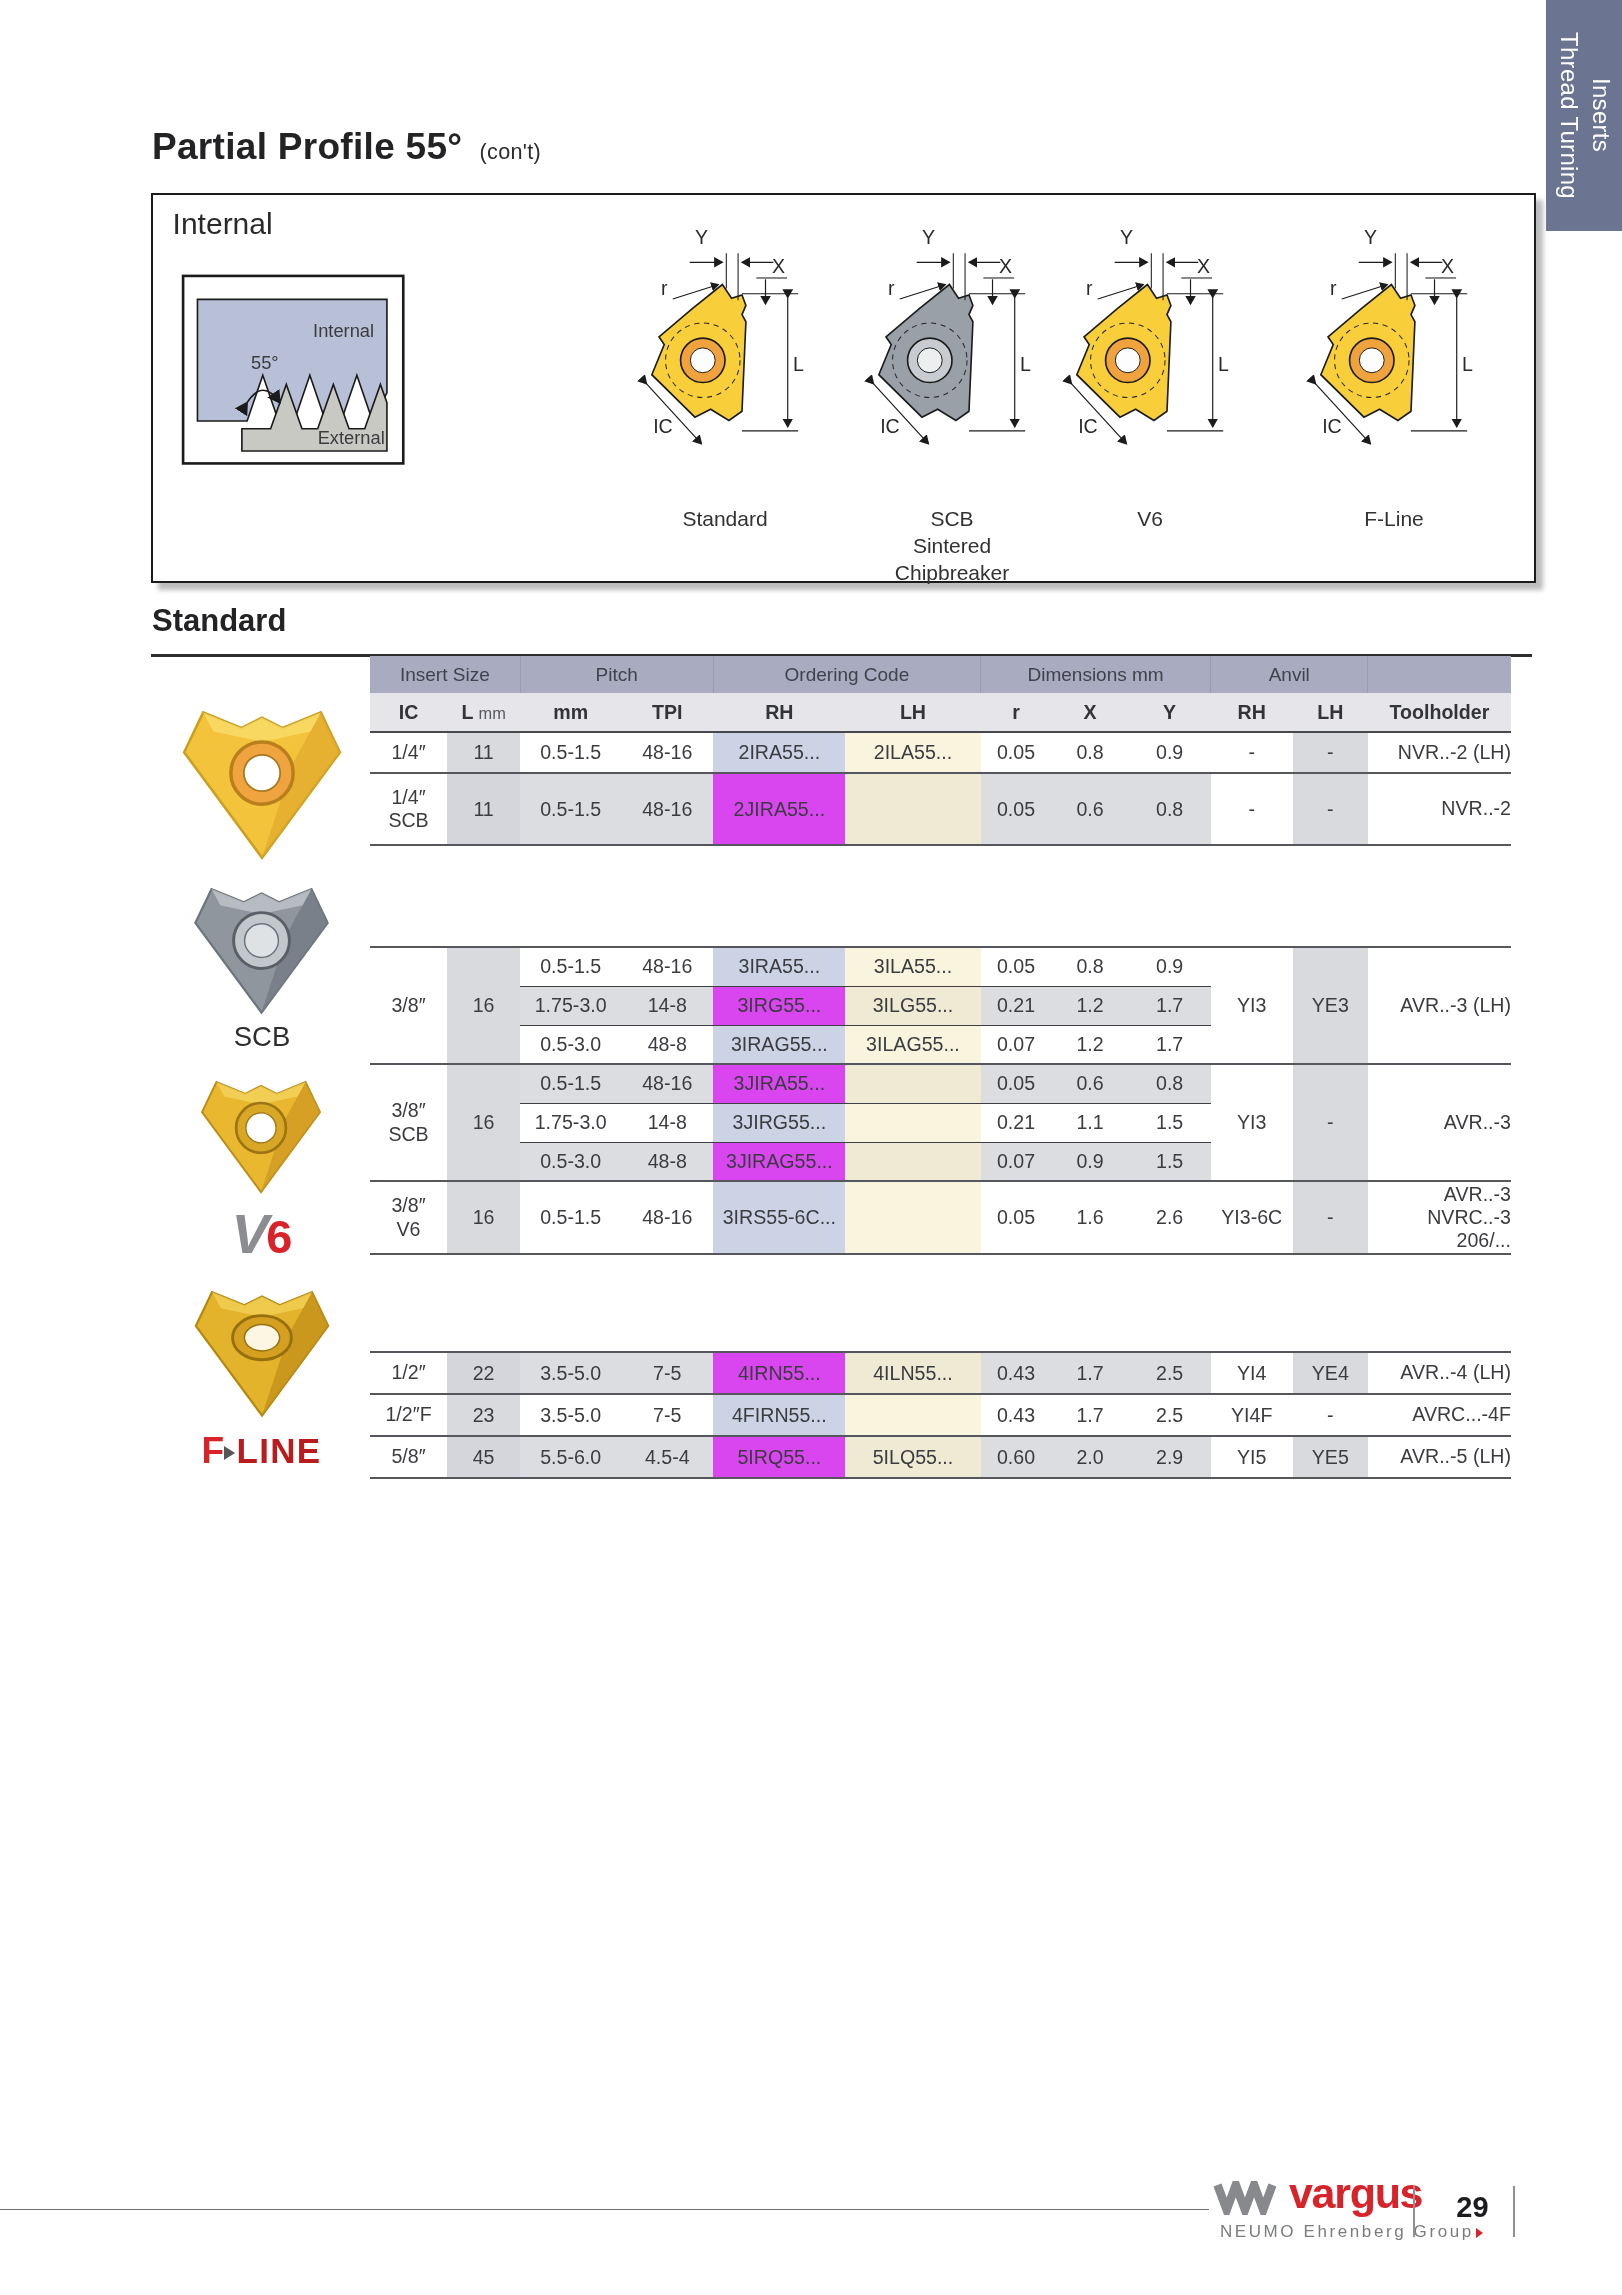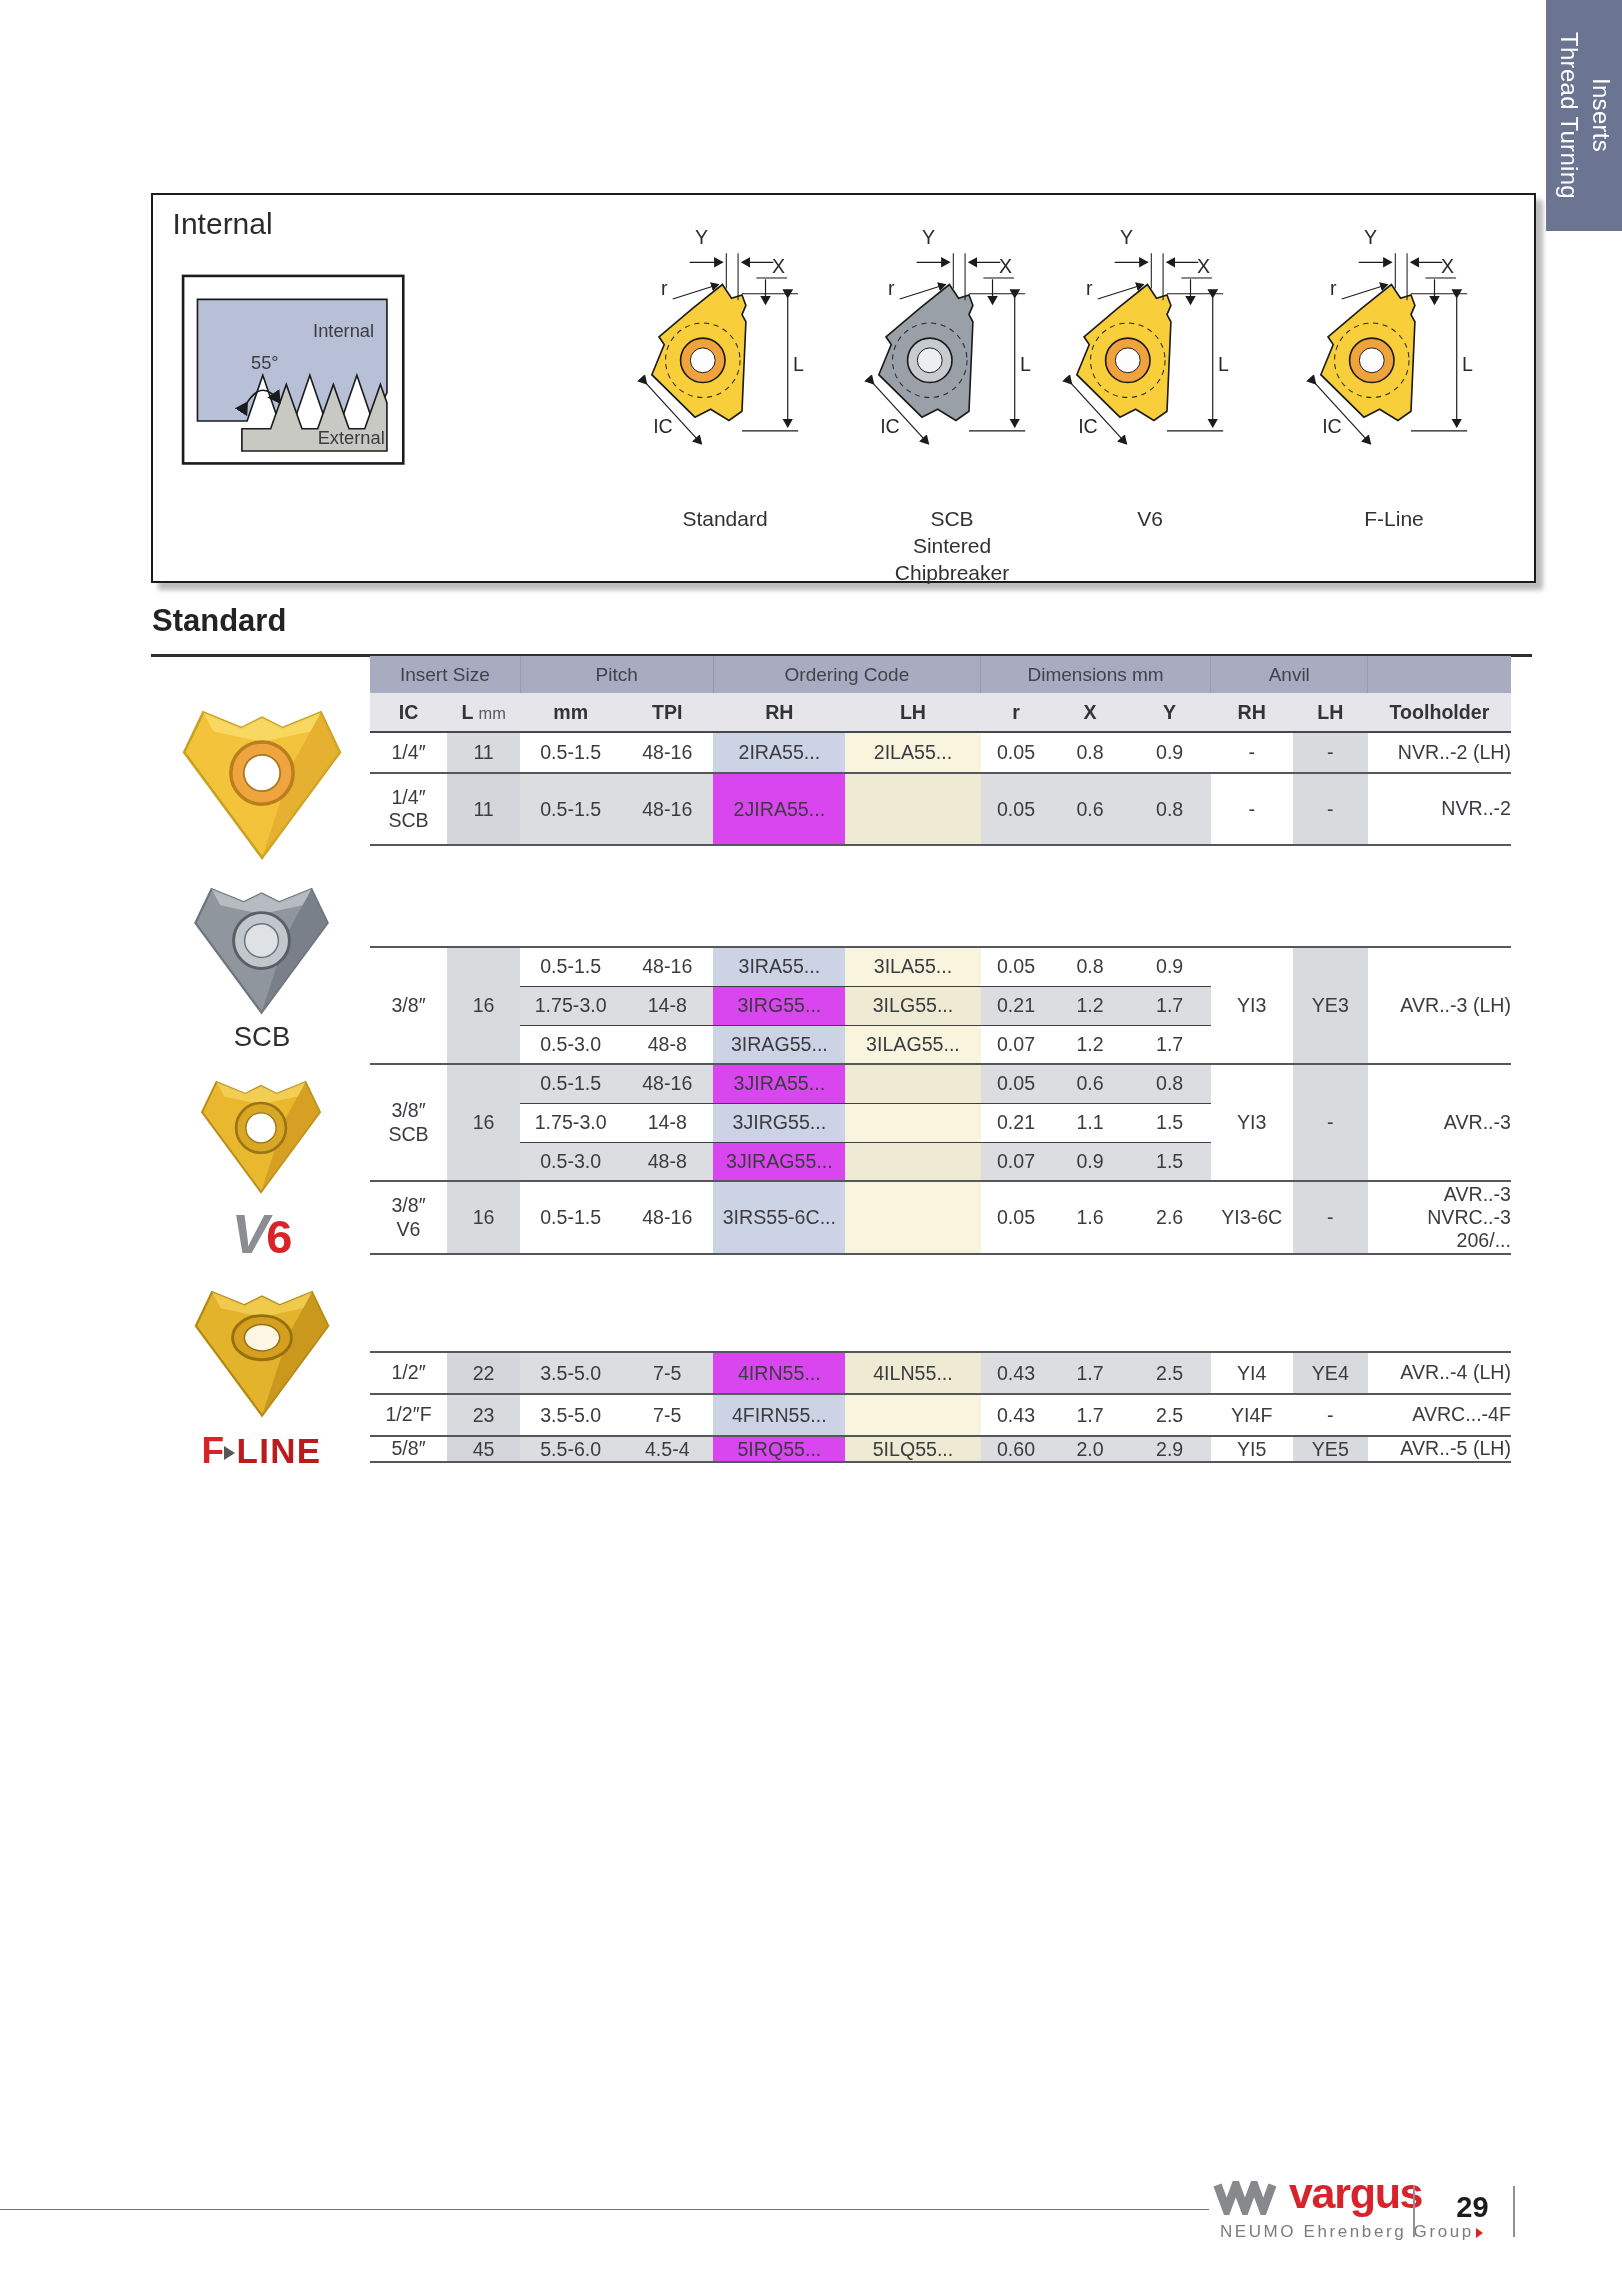--- a/index.html
+++ b/index.html
@@ -84,20 +84,24 @@
 
 <div id="page">
 
   <div class="side-tab">
     <div class="side-tab-text">
       <div>Thread Turning</div>
       <div>Inserts</div>
     </div>
   </div>
 
+  <div class="page-title">
+    <span>Partial Profile 55°</span>
+    <span class="suffix">(con't)</span>
+  </div>
 
   <div class="panel">
     <div class="panel-heading">Internal</div>
 
     <div class="profile-wrap">
       <svg viewBox="0 0 350 300" width="229" height="196">
         <rect x="6" y="6" width="337" height="287" fill="#ffffff" stroke="#1b1b1c" stroke-width="4"></rect>
         <path d="M28,42 L318,42 L318,185 L296,228 L272,158 L248,228 L224,228 L200,158 L176,228 L152,228 L128,158 L104,228 L28,228 Z" fill="#b7c0d6" stroke="#1b1b1c" stroke-width="2.5"></path>
         <path d="M96,274 L96,240 L140,240 L164,172 L188,240 L212,240 L236,172 L260,240 L284,240 L308,172 L318,200 L318,274 Z" fill="#c9c9c4" stroke="#1b1b1c" stroke-width="2.5"></path>
         <defs>
@@ -538,21 +542,21 @@
         <td class="tt">1.7</td>
         <td class="tt">2.5</td>
         <td class="tt">YI4F</td>
         <td class="tt">-</td>
         <td class="tt thc">
               <div class="ml">
                 <div>AVRC...-4F</div>
               </div>
             </td>
       </tr>
-      <tr style="height:26px">
+      <tr style="height:42px">
         <td class="tt bb">
               <div class="ml">
                 <div>5/8″</div>
               </div>
             </td>
         <td class="tt bb s bl">45</td>
         <td class="tt bb s">5.5-6.0</td>
         <td class="tt bb s">4.5-4</td>
         <td class="tt bb s brh">5IRQ55...</td>
         <td class="tt bb s blh">5ILQ55...</td>

